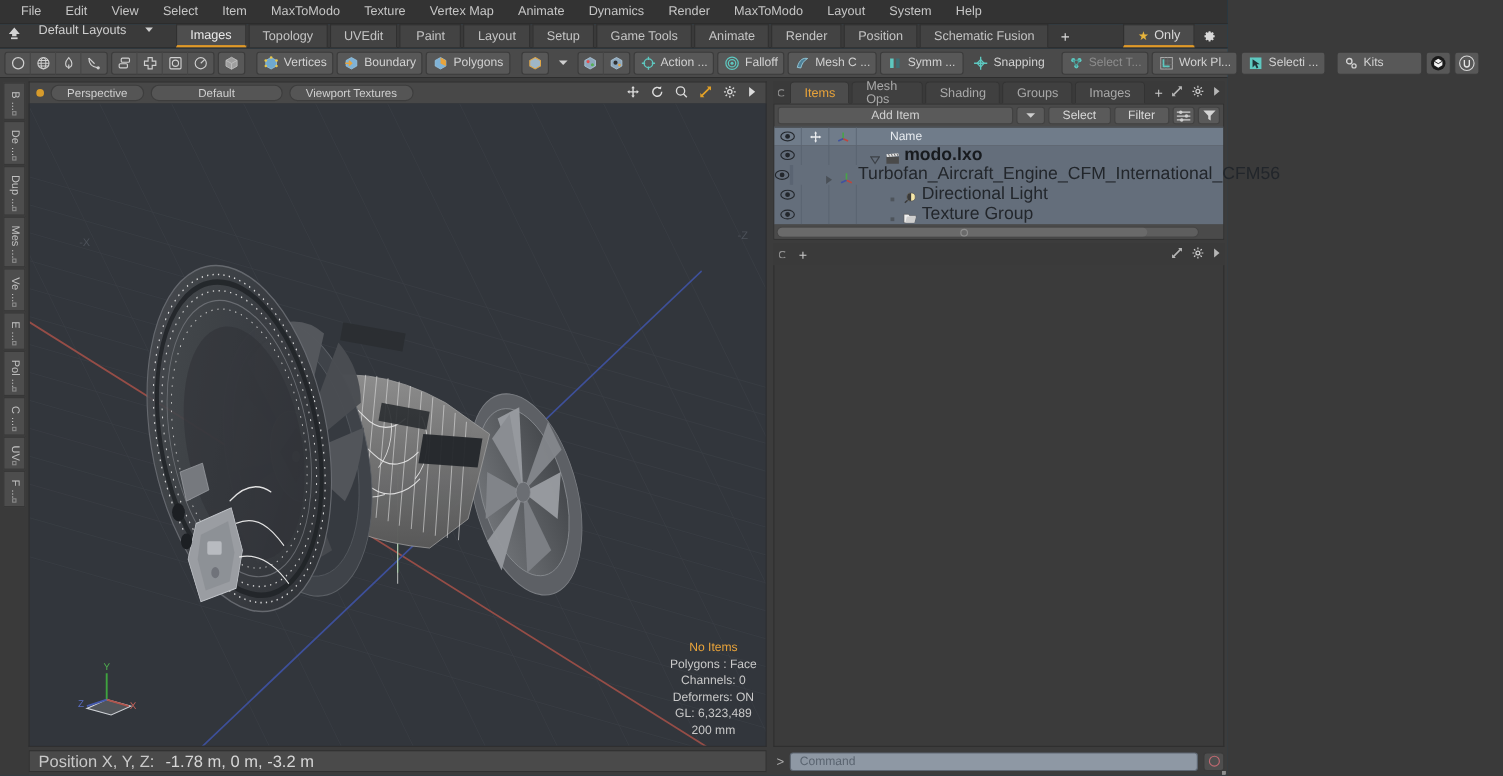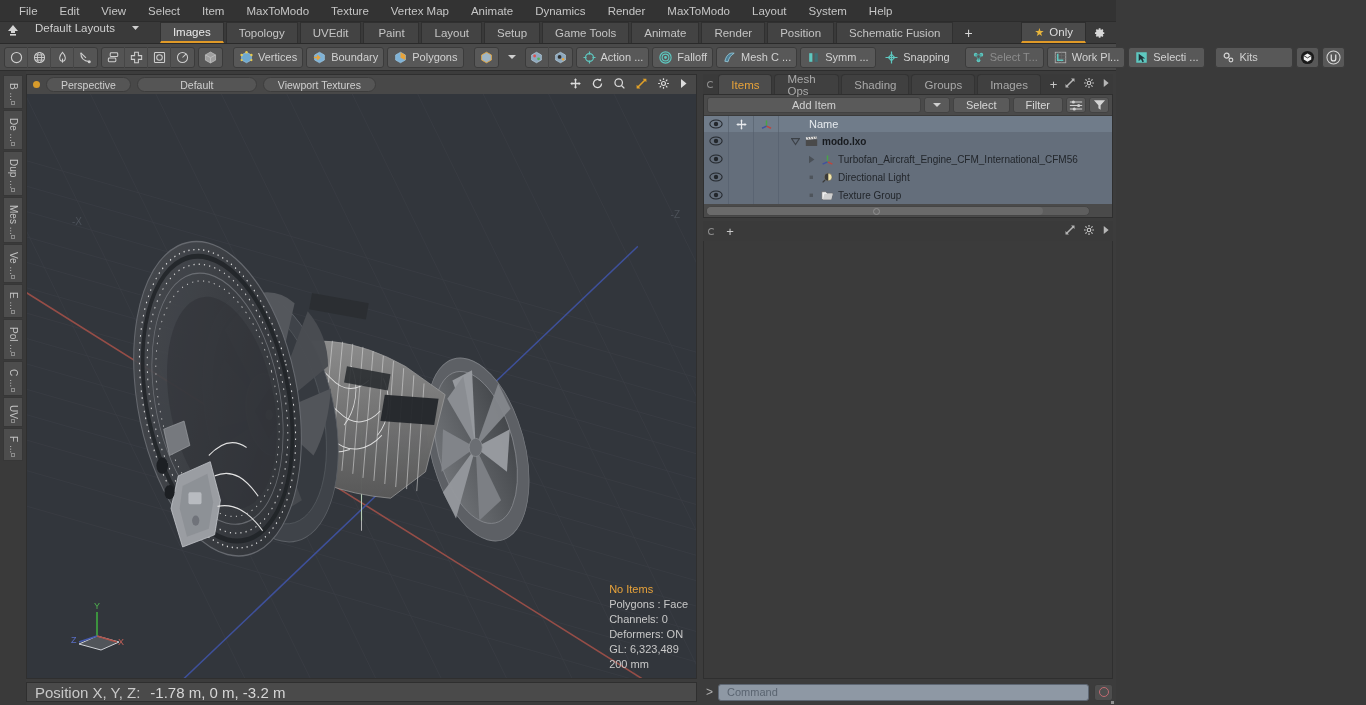--- a/index.html
+++ b/index.html
@@ -94,21 +94,21 @@
   .vp-dot { width:7px; height:7px; border-radius:50%; background:#d79b2b; flex:0 0 7px; }
   .vp-pill {
     height:15px; padding:0 14px; background:#555555; border:1px solid #3d3d3d; border-radius:8px;
     display:flex; align-items:center; justify-content:center; color:#cfcfcf; font-size:10.5px;
   }
   .vp-tools { margin-left:auto; display:flex; align-items:center; gap:9px; padding-right:2px; }
 
   .viewport { flex:1 1 auto; position:relative; background:#32363c; overflow:hidden; border:1px solid #2f2f2f; border-top:none; }
   .vp-axislabel { position:absolute; color:#4c5159; font-size:10px; }
 
-  .vp-stats { position:absolute; right:8px; bottom:6px; text-align:left; line-height:15px; font-size:11px; color:#c9c9c9;margin-left:12px; }
+  .vp-stats { position:absolute; right:8px; bottom:6px; text-align:center; line-height:15px; font-size:11px; color:#c9c9c9;margin-left:12px; }
   .vp-stats .hl { color:#e8a33a; }
 
   .gizmo { position:absolute; left:40px; bottom:22px; width:64px; height:58px; }
 
   .statusbar {
     height:20px; flex:0 0 20px; background:#4a4a4a; display:flex; align-items:center;
     padding:0 8px; color:#cdcdcd; font-size:15px; border:1px solid #2f2f2f; margin-top:3px; margin-bottom:3px;
   }
   .statusbar .slabel { color:#c8c8c8; }
   .statusbar .sval { color:#d6d6d6; margin-left:10px; }
@@ -139,21 +139,21 @@
   .sbtn { height:16px; padding:0 12px; background:#5a5a5a; border:1px solid #424242; border-radius:3px; display:flex; align-items:center; color:#d8d8d8; font-size:11px; }
   .ibtn { width:20px; height:16px; background:#5a5a5a; border:1px solid #424242; border-radius:3px; display:flex; align-items:center; justify-content:center; }
 
   .listhead { height:17px; background:#707c8a; display:flex; align-items:stretch; border-top:1px solid #3a3a3a; }
   .lh-cell { width:25px; display:flex; align-items:center; justify-content:center; border-right:1px solid #5f6a77; }
   .lh-name { flex:1 1 auto; display:flex; align-items:center; padding-left:30px; color:#e6eaee; font-size:11px; }
 
   .listbody { background:#646e7b; }
   .lrow { height:18px; display:flex; align-items:stretch; }
   .lrow .c { width:25px; display:flex; align-items:center; justify-content:center; border-right:1px solid #5a6472; }
-  .lrow .nm { flex:1 1 auto; display:flex; align-items:center; gap:4px; font-size:10px; color:#22262b; }
+  .lrow .nm { flex:1 1 auto; display:flex; align-items:flex-end; gap:4px; font-size:16px; color:#22262b; }
   .lrow .nm.bold { font-weight:bold; color:#171a1e; }
   .indent1 { padding-left:10px; }
   .indent2 { padding-left:26px; }
 
   .hscrollwrap { height:13px; background:#4a4a4a; display:flex; align-items:center; padding:1px 2px; }
   .hscroll { flex:1 1 auto; height:10px; background:#5e5e5e; border:1px solid #454545; border-radius:5px; position:relative; }
   .hscroll .knob { position:absolute; left:0; top:0; bottom:0; width:88%; background:#6a6a6a; border-radius:5px; }
   .hscroll .knob::after { content:""; position:absolute; left:50%; top:50%; width:5px;height:5px;margin:-2.5px 0 0 -2.5px; border:1px solid #8f8f8f; border-radius:50%; }
   .hs-end { width:20px; }
 

